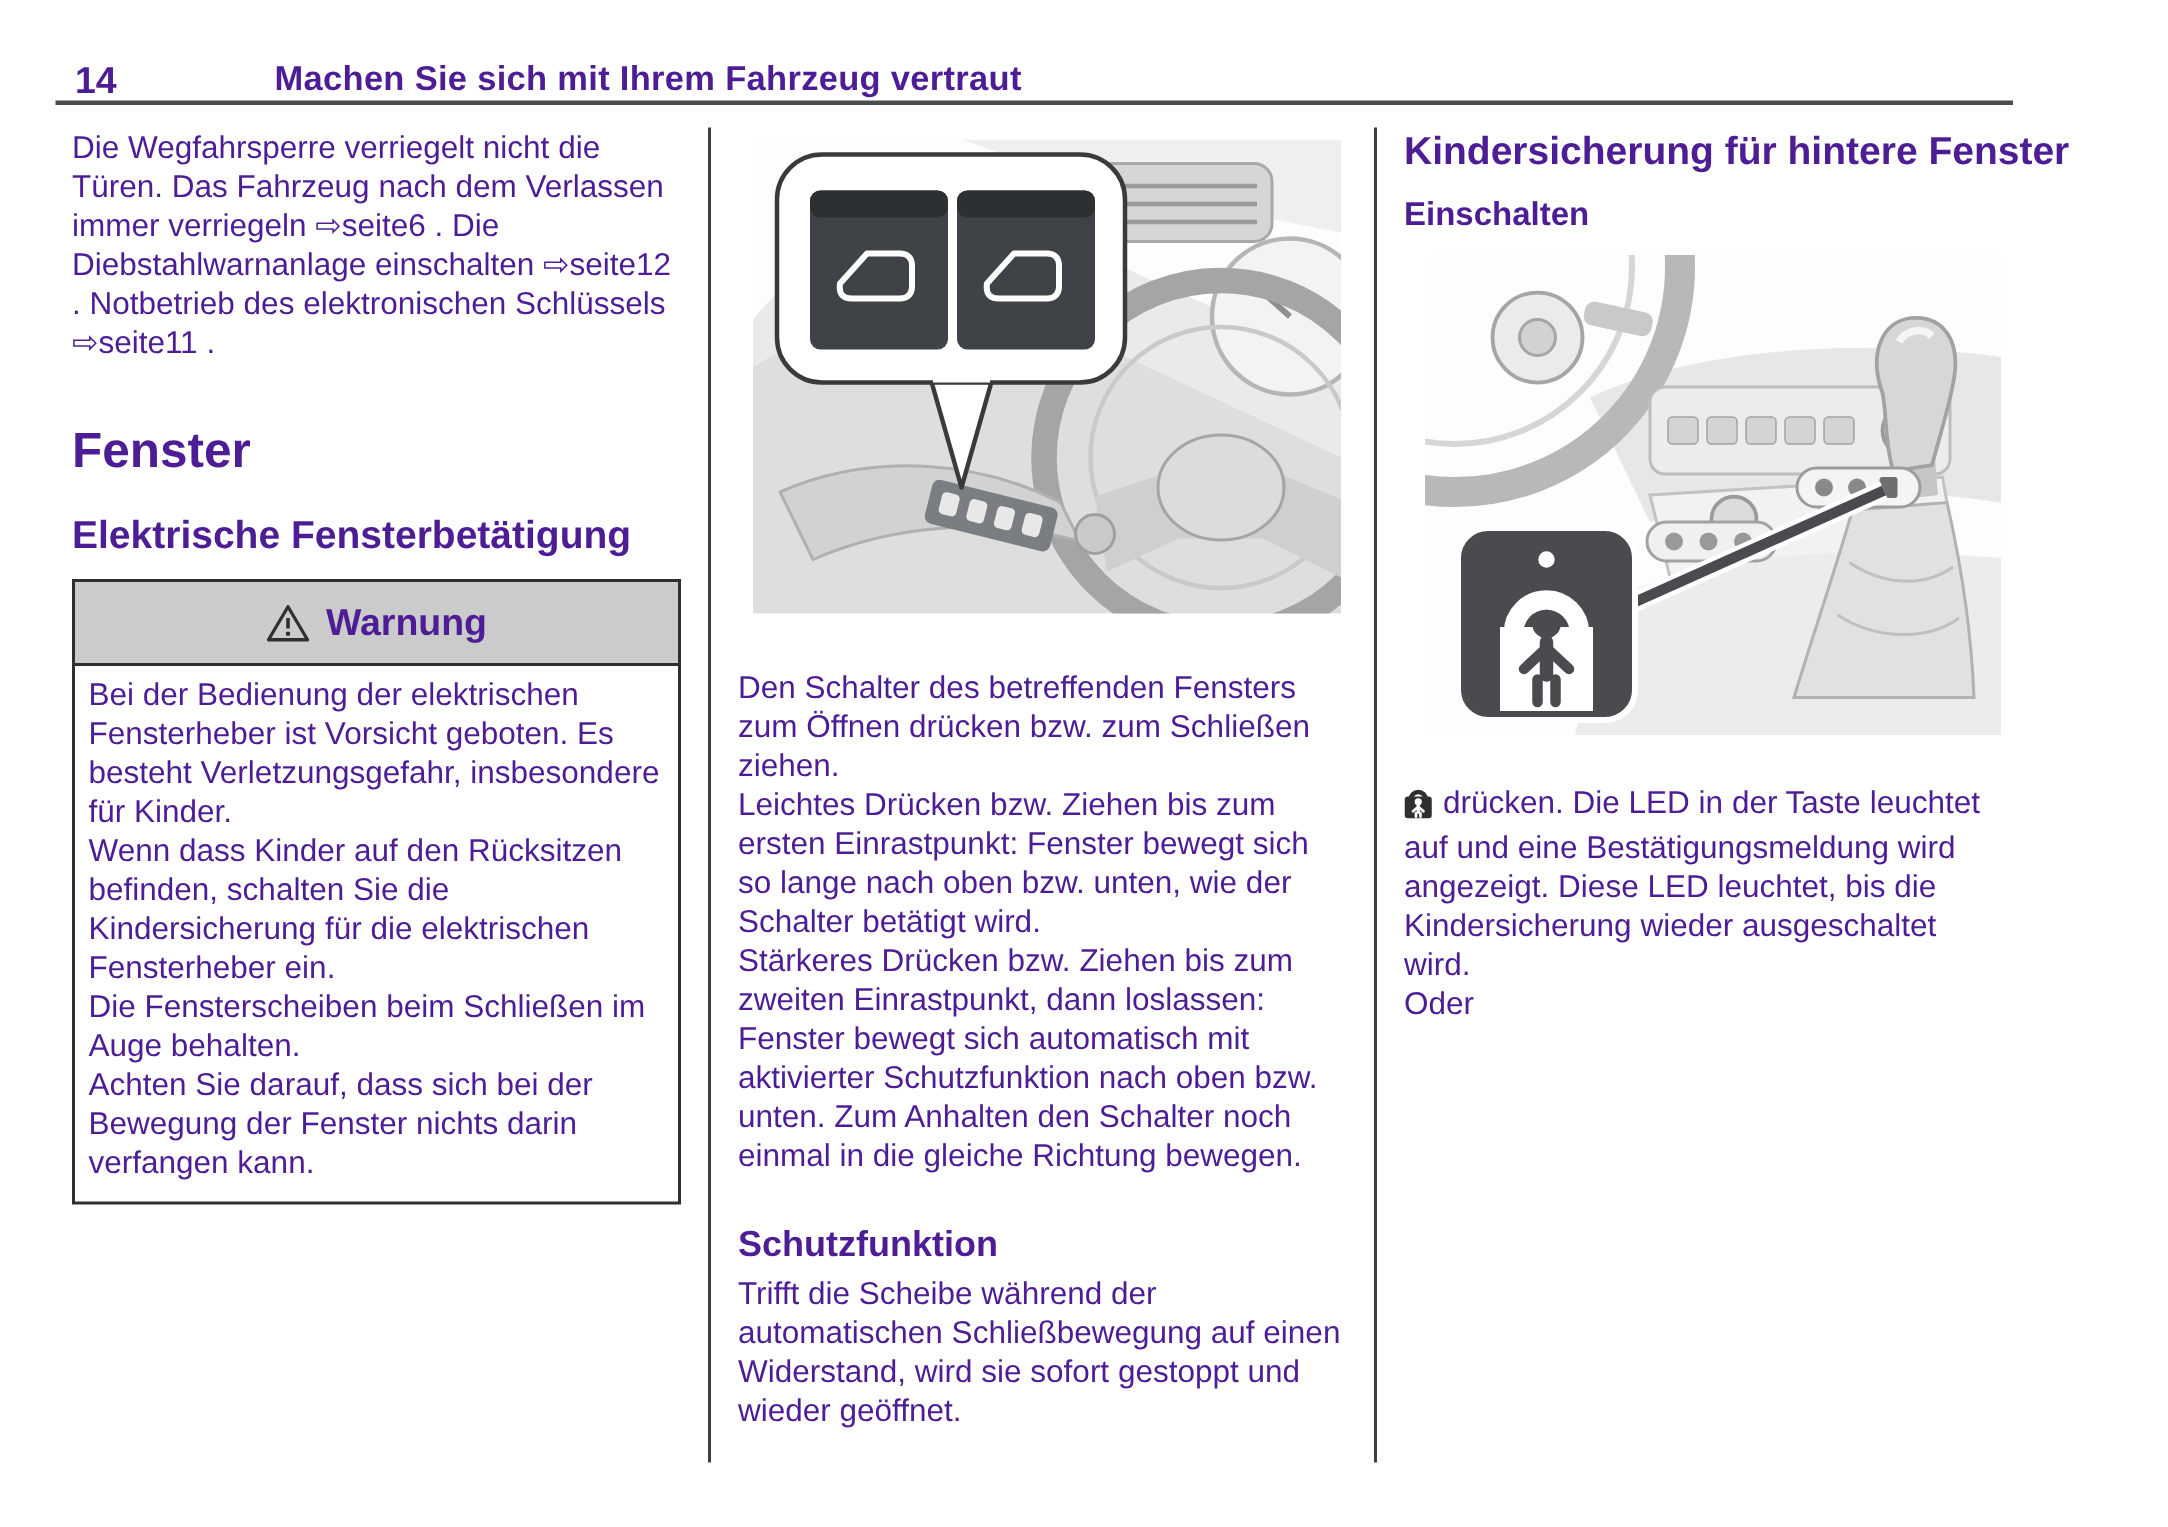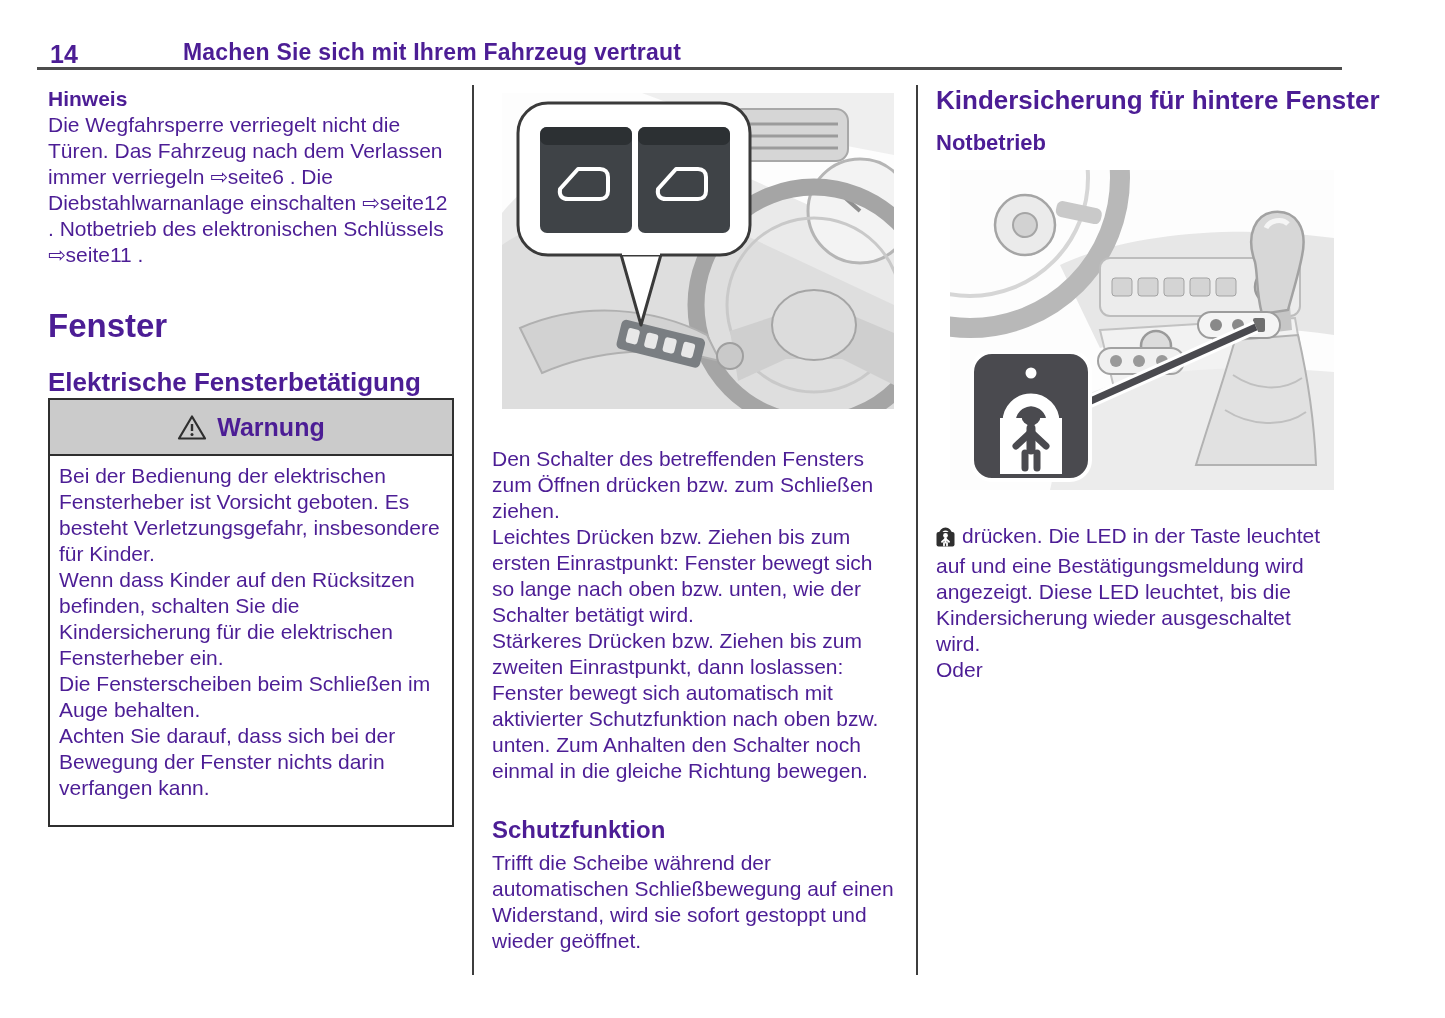--- a/index.html
+++ b/index.html
@@ -15,49 +15,48 @@
   .col{position:absolute;top:86px;font-size:21px;line-height:26px;}
   #col-left{left:48px;width:406px;}
   #col-mid{left:492px;width:402px;}
   #col-right{left:936px;width:404px;}
   p{margin:0;}
   .bold{font-weight:bold;}
   .h-section{font-size:33px;font-weight:bold;line-height:1.1;margin:40px 0 0;}
   .h-sub{font-size:26px;font-weight:bold;line-height:1.15;margin:24px 0 0;white-space:nowrap;}
   .h-minor{font-size:24px;font-weight:bold;line-height:28px;margin:32px 0 6px;}
   .h-small{font-size:22px;font-weight:bold;margin:14px 0 0;}
-  .warning-box{margin-top:0;border:2px solid #2f2f2f;}
+  .warning-box{margin-top:14px;border:2px solid #2f2f2f;}
   .warning-head{
     background:#cbcbcb;border-bottom:2px solid #2f2f2f;height:54px;
     display:flex;align-items:center;justify-content:center;gap:10px;
     font-size:25px;font-weight:bold;
   }
   .warning-head svg{display:block;}
-  .warning-body{padding:7px 8px 24px 9px;}
+  .warning-body{padding:7px 8px 12px 9px;}
   .illustration{display:block;}
   #mid-illustration{margin:7px 0 0 10px;}
   #right-illustration{margin:14px 0 0 14px;}
   .para-top{margin-top:37px;}
   .lock-para{margin-top:33px;}
   .inline-icon{display:inline-block;vertical-align:-4px;margin-right:7px;}
 </style>
 </head>
 <body>
 
 <div id="page">
 
   <div class="page-number">14</div>
   <div class="page-title">Machen Sie sich mit Ihrem Fahrzeug vertraut</div>
   <div class="header-rule"></div>
 
   <div class="col-sep" id="sep1"></div>
   <div class="col-sep" id="sep2"></div>
 
   <div class="col" id="col-left">
-    <p class="bold">Hinweis</p>
     <p>Die Wegfahrsperre verriegelt nicht die Türen. Das Fahrzeug nach dem Verlassen immer verriegeln ⇨seite6 . Die Diebstahlwarnanlage einschalten ⇨seite12 . Notbetrieb des elektronischen Schlüssels ⇨seite11 .</p>
 
     <h1 class="h-section">Fenster</h1>
     <h2 class="h-sub">Elektrische Fensterbetätigung</h2>
 
     <div class="warning-box">
       <div class="warning-head">
         <span class="icon">
           <svg width="30" height="27" viewBox="0 0 30 27">
             <path d="M15,2.5 L28,24.5 H2 Z" fill="none" stroke="#2f2f2f" stroke-width="2.2" stroke-linejoin="round"></path>
@@ -127,21 +126,21 @@
     <p class="para-top">Den Schalter des betreffenden Fensters zum Öffnen drücken bzw. zum Schließen ziehen.</p>
     <p>Leichtes Drücken bzw. Ziehen bis zum ersten Einrastpunkt: Fenster bewegt sich so lange nach oben bzw. unten, wie der Schalter betätigt wird.</p>
     <p>Stärkeres Drücken bzw. Ziehen bis zum zweiten Einrastpunkt, dann loslassen: Fenster bewegt sich automatisch mit aktivierter Schutzfunktion nach oben bzw. unten. Zum Anhalten den Schalter noch einmal in die gleiche Richtung bewegen.</p>
 
     <h3 class="h-minor">Schutzfunktion</h3>
     <p>Trifft die Scheibe während der automatischen Schließbewegung auf einen Widerstand, wird sie sofort gestoppt und wieder geöffnet.</p>
   </div>
 
   <div class="col" id="col-right">
     <h2 class="h-sub" style="margin-top:0;">Kindersicherung für hintere Fenster</h2>
-    <h4 class="h-small">Notbetrieb</h4>
+    <h4 class="h-small">Einschalten</h4>
 
     <svg id="right-illustration" class="illustration" width="384" height="320" viewBox="0 0 384 320">
       <rect width="384" height="320" fill="#fdfdfd"></rect>
       <path d="M110,95 C180,62 290,55 384,68 V165 C300,152 220,158 150,178 Z" fill="#e7e7e7"></path>
       <circle cx="20" cy="8" r="150" fill="none" stroke="#b8b8b8" stroke-width="20"></circle>
       <circle cx="20" cy="8" r="118" fill="none" stroke="#d6d6d6" stroke-width="4"></circle>
       <g>
         <circle cx="75" cy="55" r="30" fill="#ebebeb" stroke="#a5a5a5" stroke-width="2.5"></circle>
         <circle cx="75" cy="55" r="12" fill="#d2d2d2" stroke="#a5a5a5" stroke-width="2"></circle>
         <rect x="108" y="30" width="46" height="16" rx="6" transform="rotate(12 108 30)" fill="#c9c9c9"></rect>

